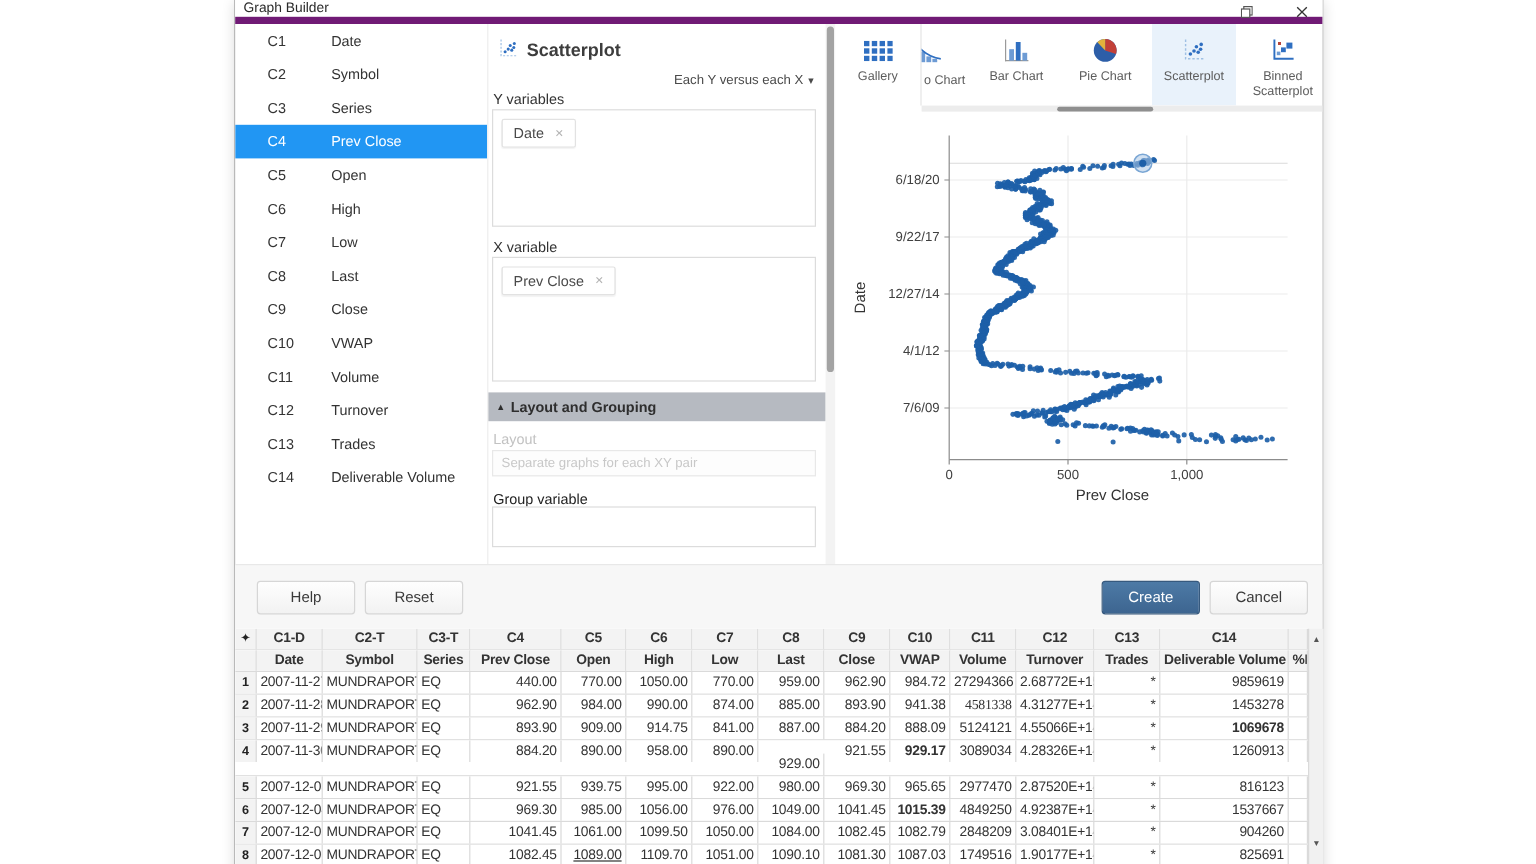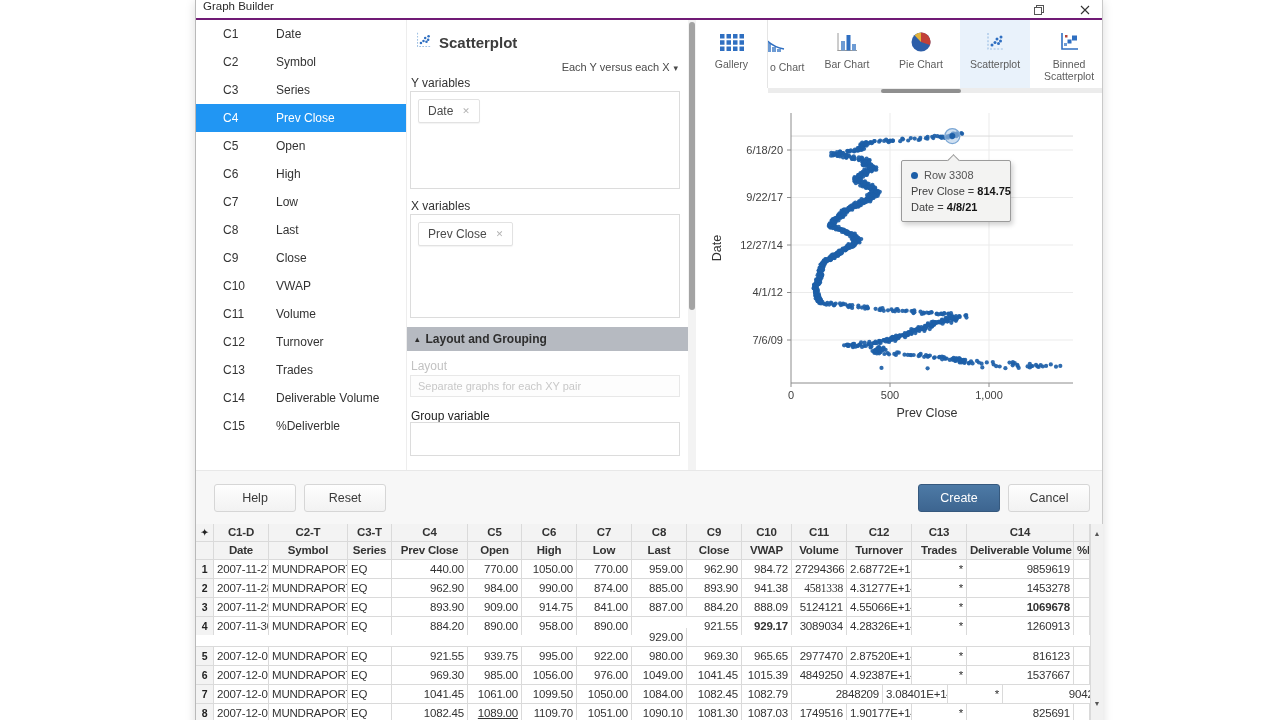--- a/index.html
+++ b/index.html
@@ -1,22 +1,22 @@
 <!DOCTYPE html>
 <html><head>
 <meta charset="utf-8">
 <style>
   *{box-sizing:border-box;margin:0;padding:0}
   html,body{width:1280px;height:720px;overflow:hidden;background:#fff;
     font-family:"Liberation Sans","DejaVu Sans",sans-serif;color:#333}
   .win{position:absolute;left:195px;top:0;width:908px;height:734px;background:#fff;
     border-left:1px solid #b9b9b9;border-right:1px solid #c9c9c9;box-shadow:0 2px 10px rgba(0,0,0,.14)}
   
-  .titlebar{height:20px;display:flex;padding-left:7px;font-size:11.5px;
-    color:#2a2a2a;border-bottom:2px solid #701a75;position:relative;background:#fff}
+  .titlebar{height:20px;display:flex;align-items:center;padding-left:7px;font-size:11.5px;
+    color:#2a2a2a;border-bottom:6px solid #701a75;position:relative;background:#fff}
   .tb-btns{position:absolute;right:8px;top:0;height:20px;display:flex;align-items:center;gap:28px}
   .tb-btn{width:18px;height:18px;display:flex;align-items:center;justify-content:center;cursor:pointer}
   
   .main{display:flex;height:450px}
   .colpanel{width:210px;position:relative;overflow:hidden}
   .col-item{height:28px;line-height:28px;font-size:12px;color:#333;position:relative;cursor:pointer}
   .col-item .col-id{position:absolute;left:27px}
   .col-item .col-label{position:absolute;left:80px;white-space:nowrap}
   .col-item.sel{background:#2196f3;color:#fff}
   .midpanel{width:282px;position:relative;border-left:1px solid #ededed;font-size:12px}
@@ -158,24 +158,20 @@
                  <span class="col-label">Turnover</span>
         </div>
         <div class="col-item">
           <span class="col-id">C13</span>
                  <span class="col-label">Trades</span>
         </div>
         <div class="col-item">
           <span class="col-id">C14</span>
                  <span class="col-label">Deliverable Volume</span>
         </div>
-        <div class="col-item">
-          <span class="col-id">C15</span>
-                 <span class="col-label">%Deliverble</span>
-        </div>
       </div>
 
     <div class="midpanel">
       <div class="bp-head">
         <span class="bp-icon" id="bp-icon"><svg width="17" height="17" viewBox="0 0 20 20">
               <path d="M3,1 V17 H19" fill="none" stroke="#9fc0e4" stroke-width="1.2" stroke-dasharray="2,1.6"></path>
               <g fill="#2f6fc1">
                 <circle cx="7" cy="13" r="1.5"></circle>
                 <circle cx="10" cy="10.5" r="1.5"></circle>
                 <circle cx="13.5" cy="11.5" r="1.5"></circle>
@@ -187,21 +183,21 @@
         <span class="bp-title">Scatterplot</span>
       </div>
       <div class="bp-mode">
         <span>Each Y versus each X</span><span class="caret">▾</span>
       </div>
       <div class="bp-label yv">Y variables</div>
       <div class="dropzone ybox" id="ybox"><span class="chip">
             <span>Date</span>
                    <span class="x">✕</span>
           </span></div>
-      <div class="bp-label xv">X variables</div>
+      <div class="bp-label xv">X variable</div>
       <div class="dropzone xbox" id="xbox"><span class="chip">
             <span>Prev Close</span>
                    <span class="x">✕</span>
           </span></div>
       <div class="lg-bar">
         <span class="tri">▴</span>
         <span>Layout and Grouping</span>
       </div>
       <div class="bp-label dis">Layout</div>
       <div class="layout-select">
@@ -1743,26 +1739,20 @@
               <circle cx="253.9" cy="42.6" r="2.1"></circle>
               <circle cx="265.3" cy="40.0" r="2.1"></circle>
               <circle cx="256.8" cy="40.7" r="2.1"></circle>
               <circle cx="258.0" cy="40.7" r="2.1"></circle>
               <circle cx="261.2" cy="41.9" r="2.1"></circle>
               <circle cx="261.0" cy="40.4" r="2.1"></circle>
             </g>
             <circle cx="256.32050000000004" cy="43.035" r="7.5" fill="#a9c6e6" fill-opacity="0.55" stroke="#7aa6d4" stroke-width="1.3"></circle>
             <circle cx="256.32050000000004" cy="43.035" r="3" fill="#1d5fa8"></circle>
           </svg>
-        <div class="tooltip">
-          <div class="tt-arrow"></div>
-          <div><span class="tt-dot"></span><span style="color:#555">Row 3308</span></div>
-          <div><span>Prev Close = </span><b>814.75</b></div>
-          <div><span>Date = </span><b>4/8/21</b></div>
-        </div>
       </div>
     </div>
   </div>
 
   <div class="footer">
     <button class="btn b-help">Help</button>
     <button class="btn b-reset">Reset</button>
     <button class="btn b-create">Create</button>
     <button class="btn b-cancel">Cancel</button>
   </div>
@@ -1898,40 +1888,40 @@
         <div class="tcell numc" style="width: 18px;">6</div>
         <div class="tcell l" style="width: 55px;">2007-12-04</div>
         <div class="tcell l" style="width: 79px;">MUNDRAPORT</div>
         <div class="tcell l" style="width: 44px;">EQ</div>
         <div class="tcell r" style="width: 76px;">969.30</div>
         <div class="tcell r" style="width: 54px;">985.00</div>
         <div class="tcell r" style="width: 55px;">1056.00</div>
         <div class="tcell r" style="width: 55px;">976.00</div>
         <div class="tcell r" style="width: 55px;">1049.00</div>
         <div class="tcell r" style="width: 55px;">1041.45</div>
-        <div class="tcell r" style="width: 50px;">1015.39</div>
+        <div class="tcell r" style="width: 50px; font-weight: bold;">1015.39</div>
         <div class="tcell r" style="width: 55px;">4849250</div>
         <div class="tcell r" style="width: 65px;">4.92387E+14</div>
         <div class="tcell r" style="width: 55px;">*</div>
         <div class="tcell r" style="width: 107px;">1537667</div>
         <div class="tcell l" style="width: 16px;"></div>
       </div>
       <div class="trow data">
         <div class="tcell numc" style="width: 18px;">7</div>
         <div class="tcell l" style="width: 55px;">2007-12-05</div>
         <div class="tcell l" style="width: 79px;">MUNDRAPORT</div>
         <div class="tcell l" style="width: 44px;">EQ</div>
         <div class="tcell r" style="width: 76px;">1041.45</div>
         <div class="tcell r" style="width: 54px;">1061.00</div>
         <div class="tcell r" style="width: 55px;">1099.50</div>
         <div class="tcell r" style="width: 55px;">1050.00</div>
         <div class="tcell r" style="width: 55px;">1084.00</div>
         <div class="tcell r" style="width: 55px;">1082.45</div>
         <div class="tcell r" style="width: 50px;">1082.79</div>
-        <div class="tcell r" style="width: 55px; margin-left: 36px;">2848209</div>
+        <div class="tcell r" style="width: 55px;">2848209</div>
         <div class="tcell r" style="width: 65px;">3.08401E+14</div>
         <div class="tcell r" style="width: 55px;">*</div>
         <div class="tcell r" style="width: 107px;">904260</div>
         <div class="tcell l" style="width: 16px;"></div>
       </div>
       <div class="trow data">
         <div class="tcell numc" style="width: 18px;">8</div>
         <div class="tcell l" style="width: 55px;">2007-12-06</div>
         <div class="tcell l" style="width: 79px;">MUNDRAPORT</div>
         <div class="tcell l" style="width: 44px;">EQ</div>

